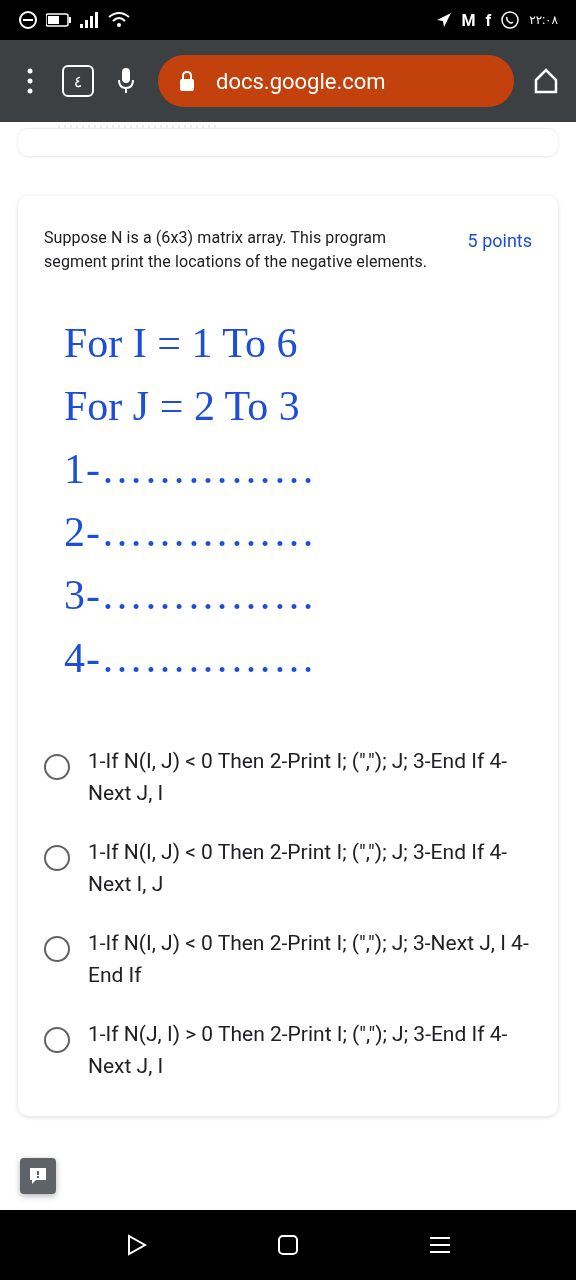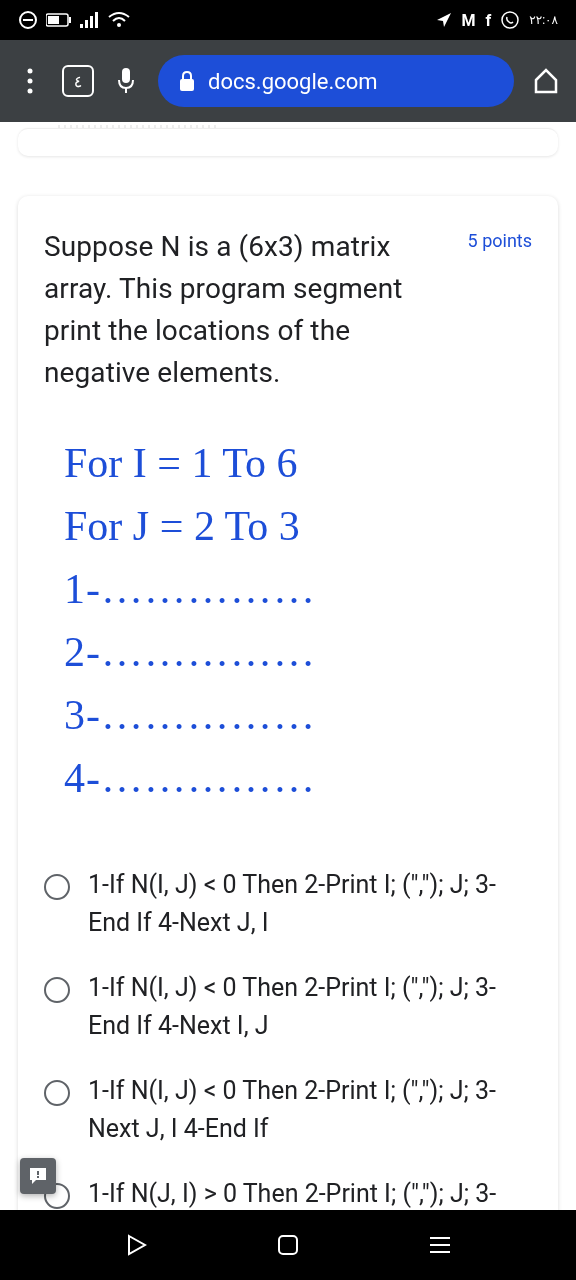--- a/index.html
+++ b/index.html
@@ -39,26 +39,26 @@
   .tab-count {
     width: 32px; height: 32px;
     border: 2px solid #fff;
     border-radius: 6px;
     display: flex; align-items: center; justify-content: center;
     color: #fff; font-size: 16px; font-weight: 500;
   }
   .url-pill {
     flex: 1;
     height: 52px;
-    background: #1d4ed8;
+    background: #c2410c;
     border-radius: 26px;
     display: flex;
     align-items: center;
     padding: 0 20px;
-    gap: 12px;
+    gap: 20px;
     color: #fff;
     font-size: 22px;
   }
   .url-text { flex: 1; white-space: nowrap; overflow: hidden; }
   .content {
     background: #fff;
     position: absolute;
     top: 122px;
     bottom: 70px;
     left: 0; right: 0;
@@ -89,21 +89,21 @@
     margin-top: 40px;
     padding: 30px 26px 20px 26px;
   }
   .q-header {
     display: flex;
     align-items: flex-start;
     justify-content: space-between;
     gap: 20px;
   }
   .q-text {
-    font-size: 28px;
+    font-size: 16px;
     color: #202124;
     line-height: 1.5;
     letter-spacing: 0.1px;
   }
   .q-points {
     font-size: 18px;
     color: #1d4ed8;
     white-space: nowrap;
     margin-top: 4px;
   }
@@ -126,21 +126,21 @@
     padding: 14px 0;
   }
   .radio {
     width: 26px; height: 26px;
     border: 2px solid #5f6368;
     border-radius: 50%;
     flex-shrink: 0;
     margin-top: 8px;
   }
   .option-text {
-    font-size: 25px;
+    font-size: 21px;
     color: #202124;
     line-height: 1.5;
   }
   .nav-bar {
     position: absolute;
     bottom: 0; left: 0; right: 0;
     height: 70px;
     background: #000;
     display: flex;
     align-items: center;

